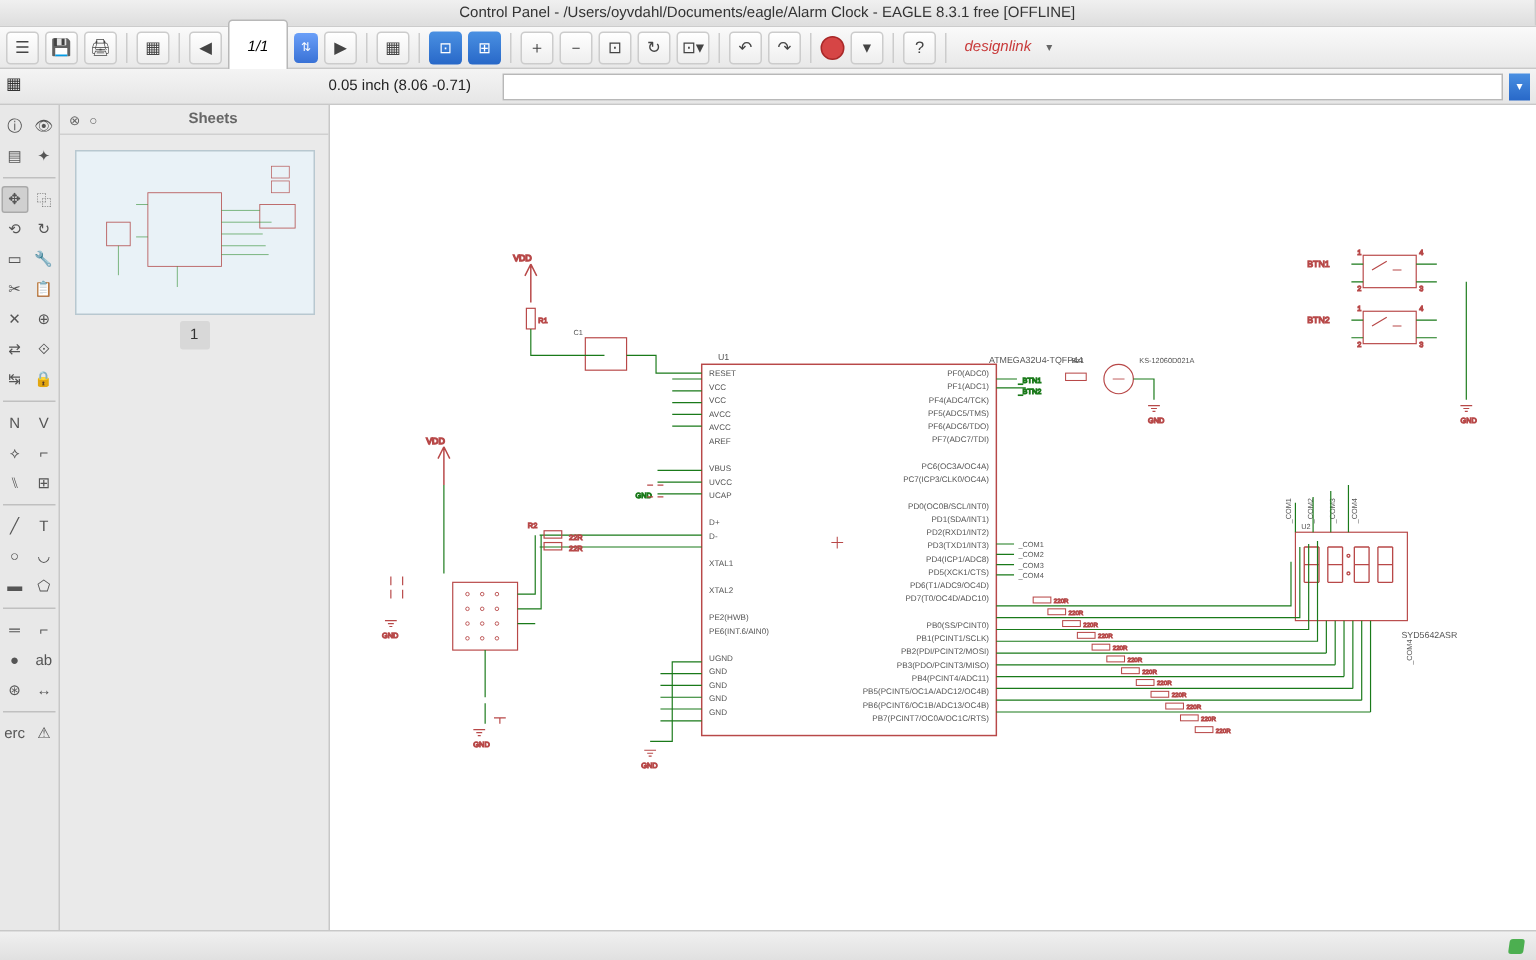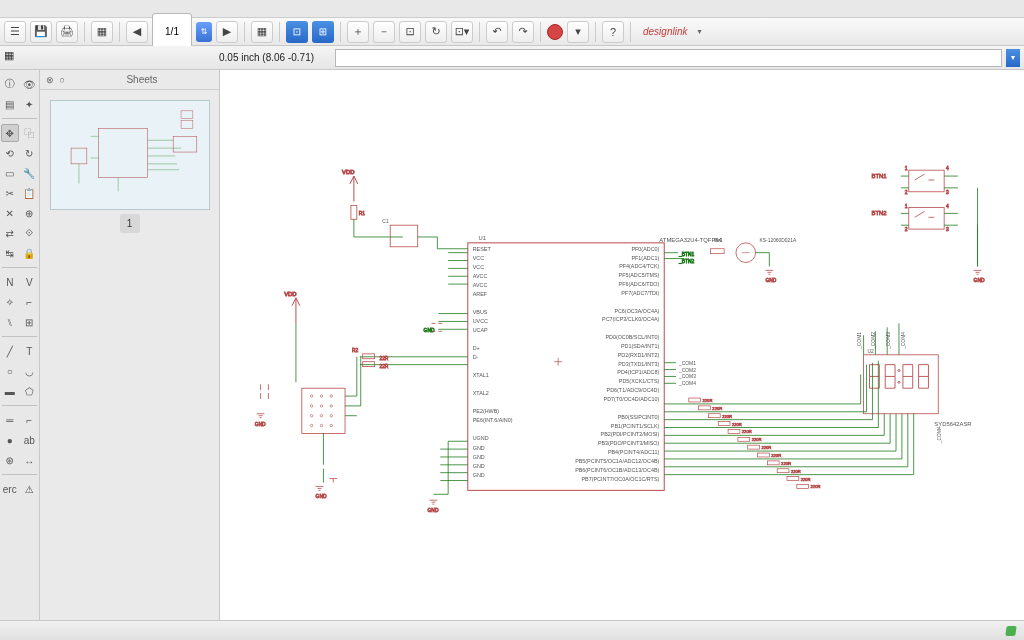--- a/index.html
+++ b/index.html
@@ -4,55 +4,56 @@
 <style>
 * { margin: 0; padding: 0; box-sizing: border-box; }
 body { font-family: -apple-system, Helvetica, Arial, sans-serif; font-size: 11px; color: #333; background: #f5f5f5; width: 1024px; height: 640px; overflow: hidden; }
 .window { display: flex; flex-direction: column; height: 100%; }
 .titlebar { display: flex; height: 18px; background: #e8e8e8; border-bottom: 1px solid #ccc; }
 .titlebar .tab { flex: 1; text-align: center; font-size: 10px; line-height: 18px; color: #333; border-right: 1px solid #ccc; background: linear-gradient(#f0f0f0,#dedede); }
 .titlebar .tab.active { background: linear-gradient(#e8e8e8,#d0d0d0); }
 .toolbar-main { height: 28px; background: linear-gradient(#fafafa,#e8e8e8); border-bottom: 1px solid #c8c8c8; display: flex; align-items: center; padding: 0 4px; gap: 4px; }
 .toolbar-main .tbtn { width: 22px; height: 22px; border: 1px solid #ccc; border-radius: 3px; background: linear-gradient(#fff,#eee); display:flex; align-items:center; justify-content:center; font-size:11px; color:#444; }
 .toolbar-main .sep { width:1px; height:20px; background:#ccc; margin: 0 2px; }
-.toolbar-main .page-input { height: 38px; width: 40px; border: 1px solid #b8b8b8; border-radius: 3px; text-align: center; background: #fff; font-size:10px; }
+.toolbar-main .page-input { height: 38px; width: 40px; border: 1px solid #b8b8b8; border-radius: 3px; text-align: center; background: #fff; font-size:10px;font-style:italic; }
 .toolbar-main .dropdown-arrows { width: 16px; height: 20px; background: linear-gradient(#6a9ff8,#3972d6); border-radius: 3px; color:#fff; display:flex; align-items:center; justify-content:center; font-size:8px; }
 .toolbar-main .blue-btn { width: 22px; height: 22px; border-radius: 3px; background: linear-gradient(#4a90e2,#2868c8); color:#fff; display:flex; align-items:center; justify-content:center; font-size:10px; }
 .toolbar-main .red-circle { width:16px; height:16px; border-radius:50%; background:#d64545; border:1px solid #a82828; }
 .toolbar-main .designlink { font-size: 10px; color:#c83a3a; font-style:italic; padding: 0 6px; }
 .toolbar-second { height: 24px; background: linear-gradient(#f4f4f4,#e6e6e6); border-bottom: 1px solid #c8c8c8; display:flex; align-items:center; padding: 0 4px; gap:4px; }
 .toolbar-second .coord { padding: 0 8px; font-size: 10px; color: #222; min-width:120px;margin-left:11px; }
 .toolbar-second .cmdinput { flex:1; height:18px; border:1px solid #b8b8b8; background:#fff; padding:0 4px; font-size:10px; }
 .toolbar-second .cmd-dd { width:14px; height:18px; background: linear-gradient(#4a90e2,#2868c8); display:flex; align-items:center; justify-content:center; color:#fff; font-size:8px; }
 .body-area { flex:1; display:flex; overflow:hidden; }
 .tool-palette { width: 40px; background: #e8e8e8; border-right:1px solid #c8c8c8; display:flex; flex-direction:column; padding: 4px 0; }
 .tool-palette .row { display:flex; height: 20px; }
 .tool-palette .tb { flex:1; display:flex; align-items:center; justify-content:center; font-size:10px; color:#555; border:1px solid transparent; margin:1px; border-radius:2px; }
 .tool-palette .tb.active { background:#d0d0d0; border-color:#aaa; }
 .tool-palette .divider { height:1px; background:#c0c0c0; margin:4px 2px; }
 .sheets-panel { width: 180px; background:#eaeaea; border-right:1px solid #c8c8c8; display:flex; flex-direction:column; }
 .sheets-header { height:20px; display:flex; align-items:center; padding:0 6px; font-size:10px; color:#666; border-bottom:1px solid #d0d0d0; }
 .sheets-header .close { margin-right:6px; font-size:9px; }
-.sheets-header .title { flex:1; text-align:center; font-weight:400; }
+.sheets-header .title { flex:1; text-align:center; font-weight:700; }
 .sheet-thumb-wrap { padding:10px; flex:1; }
 .sheet-thumb { width:160px; height:110px; background:#e9f2f7; border:1px solid #b8c8d0; position:relative; margin:0 auto; }
 .sheet-thumb svg { width:100%; height:100%; }
 .sheet-num { text-align:center; padding:4px; font-size:10px; background:#d8d8d8; width:20px; margin: 4px auto 0; border-radius:2px; }
 .canvas-area { flex:1; background:#fff; position:relative; overflow:hidden; }
 .canvas-area svg { width:100%; height:100%; }
 .statusbar { height:20px; background:linear-gradient(#f0f0f0,#e0e0e0); border-top:1px solid #c8c8c8; display:flex; align-items:center; padding:0 8px; font-size:10px; color:#333; }
 .statusbar .right { margin-left:auto; display:flex; gap:6px; }
 .statusbar .indic-green { width:10px; height:10px; background:#4caf50; border-radius:2px; transform:skewX(-8deg); }
 </style>
 </head>
 <body>
 
 <div class="window">
 
   <div class="titlebar">
+    <div class="tab">Control Panel - /Users/oyvdahl/Documents/eagle/Alarm Clock - EAGLE 8.3.1 free [OFFLINE]</div>
   </div>
 
   <div class="toolbar-main">
     <div class="tbtn">☰</div>
     <div class="tbtn">💾</div>
     <div class="tbtn">🖨</div>
     <div class="sep"></div>
     <div class="tbtn">▦</div>
     <div class="sep"></div>
     <div class="tbtn">◀</div>

